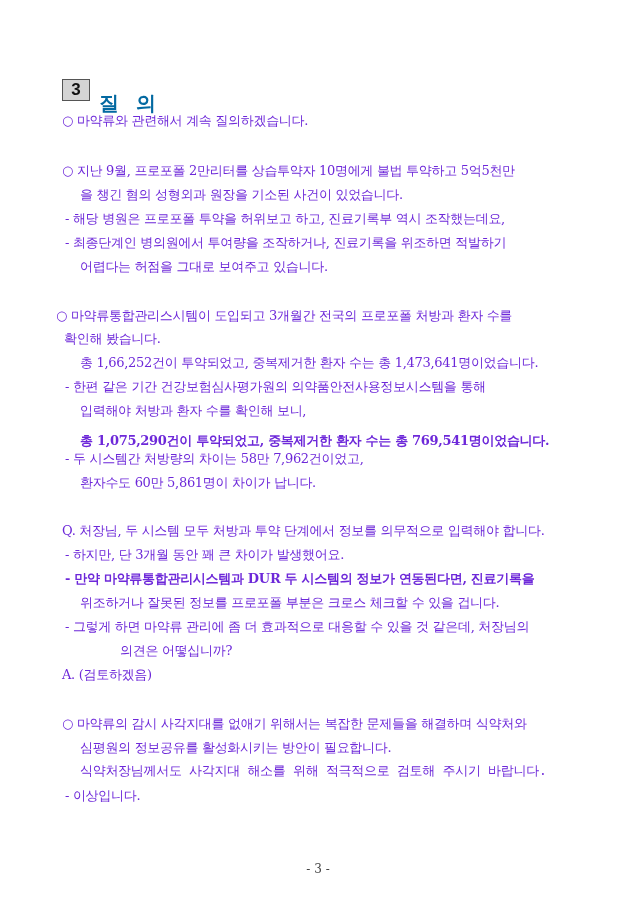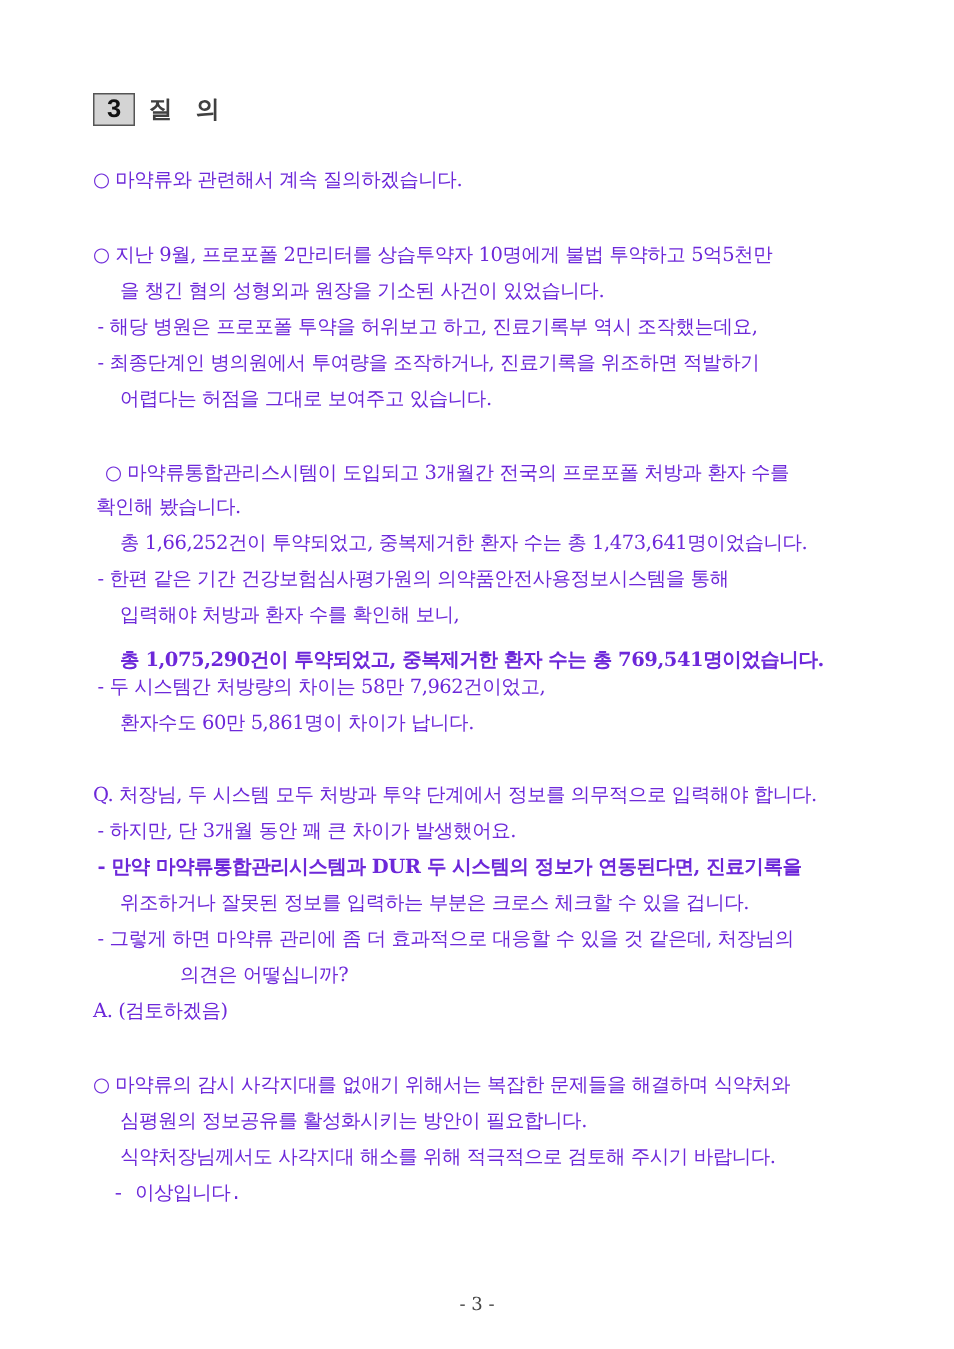--- a/index.html
+++ b/index.html
@@ -10,21 +10,21 @@
     }
     .page { position: absolute; left: 0; top: 0; width: 636px; height: 899px; }
     .heading { position: absolute; left: 62px; top: 62px; display: flex; align-items: center; }
     .num-box {
       width: 26px; height: 20px; background: #d4d4d4; border: 1px solid #555;
       font-family: "Liberation Sans", "DejaVu Sans", sans-serif; font-weight: bold;
       font-size: 17px; line-height: 20px; text-align: center; color: #111;
     }
     .heading-title {
       margin-left: 9px; font-family: "DejaVu Sans", "Liberation Sans", sans-serif;
-      font-weight: bold; font-size: 16px; letter-spacing: 5px; color: #404040;
+      font-weight: bold; font-size: 20px; letter-spacing: 5px; color: #0369a1; margin-top: 28px;
     }
     .line {
       position: absolute; font-size: 13px; line-height: 16px; white-space: nowrap; color: #6d28d9;
       letter-spacing: -0.3px;
     }
     .footer {
       position: absolute; left: 0; width: 636px; top: 862px; text-align: center;
       font-size: 12px; color: #444;
     }
   </style>
@@ -36,34 +36,34 @@
     <div class="num-box">3</div>
     <div class="heading-title">질 의</div>
   </div>
   <div id="lines">
       <div class="line" style="left: 62px; top: 113px;">○ 마약류와 관련해서 계속 질의하겠습니다.</div>
       <div class="line" style="left: 62px; top: 163px;">○ 지난 9월, 프로포폴 2만리터를 상습투약자 10명에게 불법 투약하고 5억5천만</div>
       <div class="line" style="left: 80px; top: 187px;">을 챙긴 혐의 성형외과 원장을 기소된 사건이 있었습니다.</div>
       <div class="line" style="left: 65px; top: 211px;">- 해당 병원은 프로포폴 투약을 허위보고 하고, 진료기록부 역시 조작했는데요,</div>
       <div class="line" style="left: 65px; top: 235px;">- 최종단계인 병의원에서 투여량을 조작하거나, 진료기록을 위조하면 적발하기</div>
       <div class="line" style="left: 80px; top: 259px;">어렵다는 허점을 그대로 보여주고 있습니다.</div>
-      <div class="line" style="left: 70px; top: 308px;">○ 마약류통합관리스시템이 도입되고 3개월간 전국의 프로포폴 처방과 환자 수를</div>
+      <div class="line" style="left: 56px; top: 308px;">○ 마약류통합관리스시템이 도입되고 3개월간 전국의 프로포폴 처방과 환자 수를</div>
       <div class="line" style="left: 64px; top: 331px;">확인해 봤습니다.</div>
       <div class="line" style="left: 80px; top: 355px;">총 1,66,252건이 투약되었고, 중복제거한 환자 수는 총 1,473,641명이었습니다.</div>
       <div class="line" style="left: 65px; top: 379px;">- 한편 같은 기간 건강보험심사평가원의 의약품안전사용정보시스템을 통해</div>
       <div class="line" style="left: 80px; top: 403px;">입력해야 처방과 환자 수를 확인해 보니,</div>
       <div class="line" style="left: 80px; top: 433px; font-weight: bold;">총 1,075,290건이 투약되었고, 중복제거한 환자 수는 총 769,541명이었습니다.</div>
       <div class="line" style="left: 65px; top: 451px;">- 두 시스템간 처방량의 차이는 58만 7,962건이었고,</div>
       <div class="line" style="left: 80px; top: 475px;">환자수도 60만 5,861명이 차이가 납니다.</div>
       <div class="line" style="left: 62px; top: 523px;">Q. 처장님, 두 시스템 모두 처방과 투약 단계에서 정보를 의무적으로 입력해야 합니다.</div>
       <div class="line" style="left: 65px; top: 547px;">- 하지만, 단 3개월 동안 꽤 큰 차이가 발생했어요.</div>
       <div class="line" style="left: 65px; top: 571px; font-weight: bold;">- 만약 마약류통합관리시스템과 DUR 두 시스템의 정보가 연동된다면, 진료기록을</div>
-      <div class="line" style="left: 80px; top: 595px;">위조하거나 잘못된 정보를 입력하는 부분은 크로스 체크할 수 있을 겁니다.</div>
+      <div class="line" style="left: 80px; top: 595px;">위조하거나 잘못된 정보를 프로포폴 부분은 크로스 체크할 수 있을 겁니다.</div>
       <div class="line" style="left: 65px; top: 619px;">- 그렇게 하면 마약류 관리에 좀 더 효과적으로 대응할 수 있을 것 같은데, 처장님의</div>
       <div class="line" style="left: 80px; top: 643px; margin-left: 40px;">의견은 어떻십니까?</div>
       <div class="line" style="left: 62px; top: 667px;">A. (검토하겠음)</div>
       <div class="line" style="left: 62px; top: 716px;">○ 마약류의 감시 사각지대를 없애기 위해서는 복잡한 문제들을 해결하며 식약처와</div>
       <div class="line" style="left: 80px; top: 740px;">심평원의 정보공유를 활성화시키는 방안이 필요합니다.</div>
-      <div class="line" style="left: 80px; top: 764px;">식약처장님께서도 사각지대 해소를 위해 적극적으로 검토해 주시기 바랍니다.</div>
-      <div class="line" style="left: 75px; top: 788px; font-family: Liberation Mono, monospace;">- 이상입니다.</div>
+      <div class="line" style="left: 80px; top: 764px; font-family: Liberation Mono, monospace;">식약처장님께서도 사각지대 해소를 위해 적극적으로 검토해 주시기 바랍니다.</div>
+      <div class="line" style="left: 65px; top: 788px;">- 이상입니다.</div>
     </div>
   <div class="footer">- 3 -</div>
 </div>
 
 </body></html>

